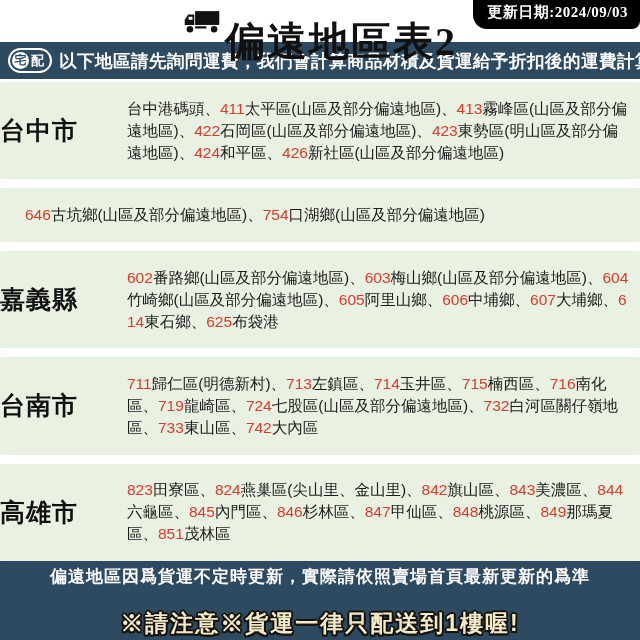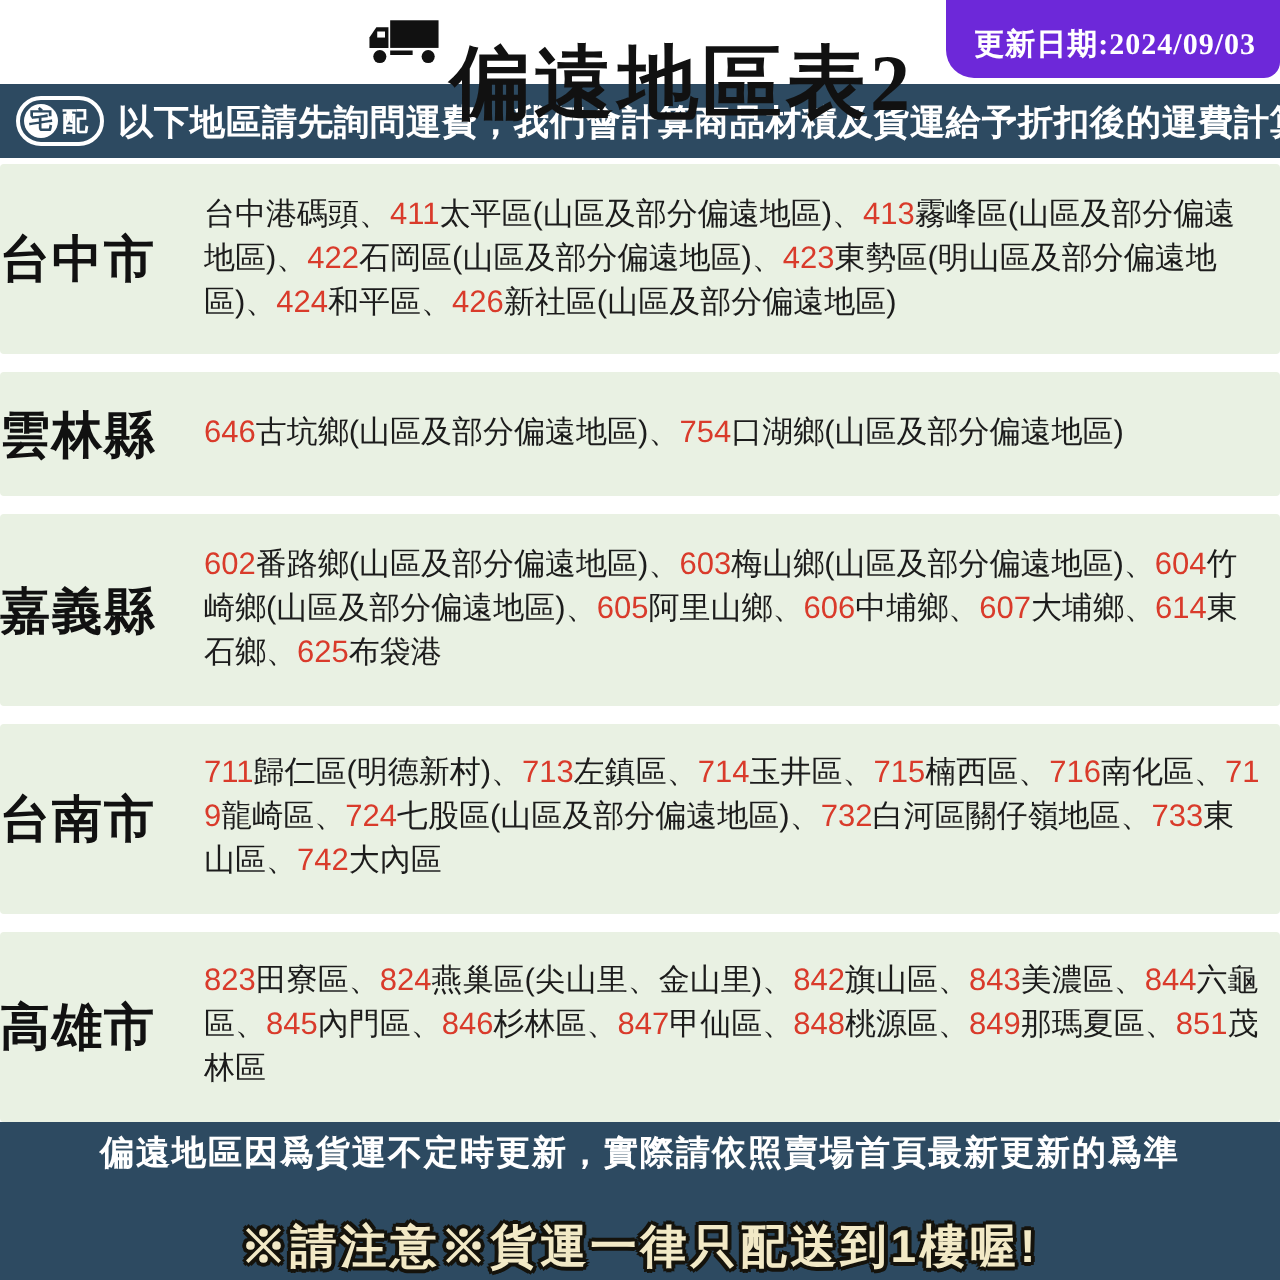--- a/index.html
+++ b/index.html
@@ -15,23 +15,23 @@
   }
   .title{
     font-family:"Liberation Serif", serif;
     font-size:40px;font-weight:700;color:#111;letter-spacing:2px;line-height:1;
     padding-top:2px;
     margin-top:40px;
   }
   .truck{flex:0 0 auto;margin-top:4px;}
   .update-badge{
     position:absolute;top:0;right:0;
-    background:#6d28d9;color:#ffffff;
+    background:#000000;color:#ffffff;
     font-family:"Liberation Serif", serif;font-weight:700;font-size:15px;
-    padding:13px 12px 7px 14px;
+    padding:3px 12px 7px 14px;
     border-radius:0 0 8px 14px;letter-spacing:0.5px;
   }
   
   .notice-bar{
     flex:0 0 auto;height:37px;background:#2d4a61;
     display:flex;align-items:center;padding:0 8px;gap:7px;
   }
   .tag-pill{
     flex:0 0 auto;display:flex;align-items:center;gap:2px;
     border:2px solid #ffffff;border-radius:13px;
@@ -57,20 +57,21 @@
     background:#e9f1e3;display:flex;align-items:center;
     padding:9px 10px 9px 0;border-radius:2px;flex:1 1 auto;
   }
   .row-label{
     flex:0 0 102px;text-align:left;
     font-size:25px;font-weight:600;color:#111;letter-spacing:1px;
   }
   .row-content{
     flex:1 1 auto;font-size:15.5px;line-height:22px;color:#1c1c1c;
     word-break:break-all;
+    margin-left:25px;
   }
   .row-content .num{color:#d93b2b;}
   
   .footer{
     flex:0 0 auto;height:77px;background:#2d4a61;
     display:flex;flex-direction:column;align-items:center;justify-content:center;
     gap:20px;padding-top:2px;
   }
   .footer-line1{
     color:#ffffff;font-family:"Liberation Serif", serif;
@@ -108,21 +109,20 @@
   </span>
   <span class="notice-text">以下地區請先詢問運費，我們會計算商品材積及貨運給予折扣後的運費計算給您</span>
 </div>
 
 <div class="table">
     <div class="row">
       <div class="row-label">台中市</div>
       <div class="row-content"><span>台中港碼頭、</span><span class="num">411</span><span>太平區(山區及部分偏遠地區)、</span><span class="num">413</span><span>霧峰區(山區及部分偏遠地區)、</span><span class="num">422</span><span>石岡區(山區及部分偏遠地區)、</span><span class="num">423</span><span>東勢區(明山區及部分偏遠地區)、</span><span class="num">424</span><span>和平區、</span><span class="num">426</span><span>新社區(山區及部分偏遠地區)</span></div>
     </div>
     <div class="row">
-      <div class="row-label">雲林縣</div>
       <div class="row-content"><span class="num">646</span><span>古坑鄉(山區及部分偏遠地區)、</span><span class="num">754</span><span>口湖鄉(山區及部分偏遠地區)</span></div>
     </div>
     <div class="row">
       <div class="row-label">嘉義縣</div>
       <div class="row-content"><span class="num">602</span><span>番路鄉(山區及部分偏遠地區)、</span><span class="num">603</span><span>梅山鄉(山區及部分偏遠地區)、</span><span class="num">604</span><span>竹崎鄉(山區及部分偏遠地區)、</span><span class="num">605</span><span>阿里山鄉、</span><span class="num">606</span><span>中埔鄉、</span><span class="num">607</span><span>大埔鄉、</span><span class="num">614</span><span>東石鄉、</span><span class="num">625</span><span>布袋港</span></div>
     </div>
     <div class="row">
       <div class="row-label">台南市</div>
       <div class="row-content"><span class="num">711</span><span>歸仁區(明德新村)、</span><span class="num">713</span><span>左鎮區、</span><span class="num">714</span><span>玉井區、</span><span class="num">715</span><span>楠西區、</span><span class="num">716</span><span>南化區、</span><span class="num">719</span><span>龍崎區、</span><span class="num">724</span><span>七股區(山區及部分偏遠地區)、</span><span class="num">732</span><span>白河區關仔嶺地區、</span><span class="num">733</span><span>東山區、</span><span class="num">742</span><span>大內區</span></div>
     </div>

